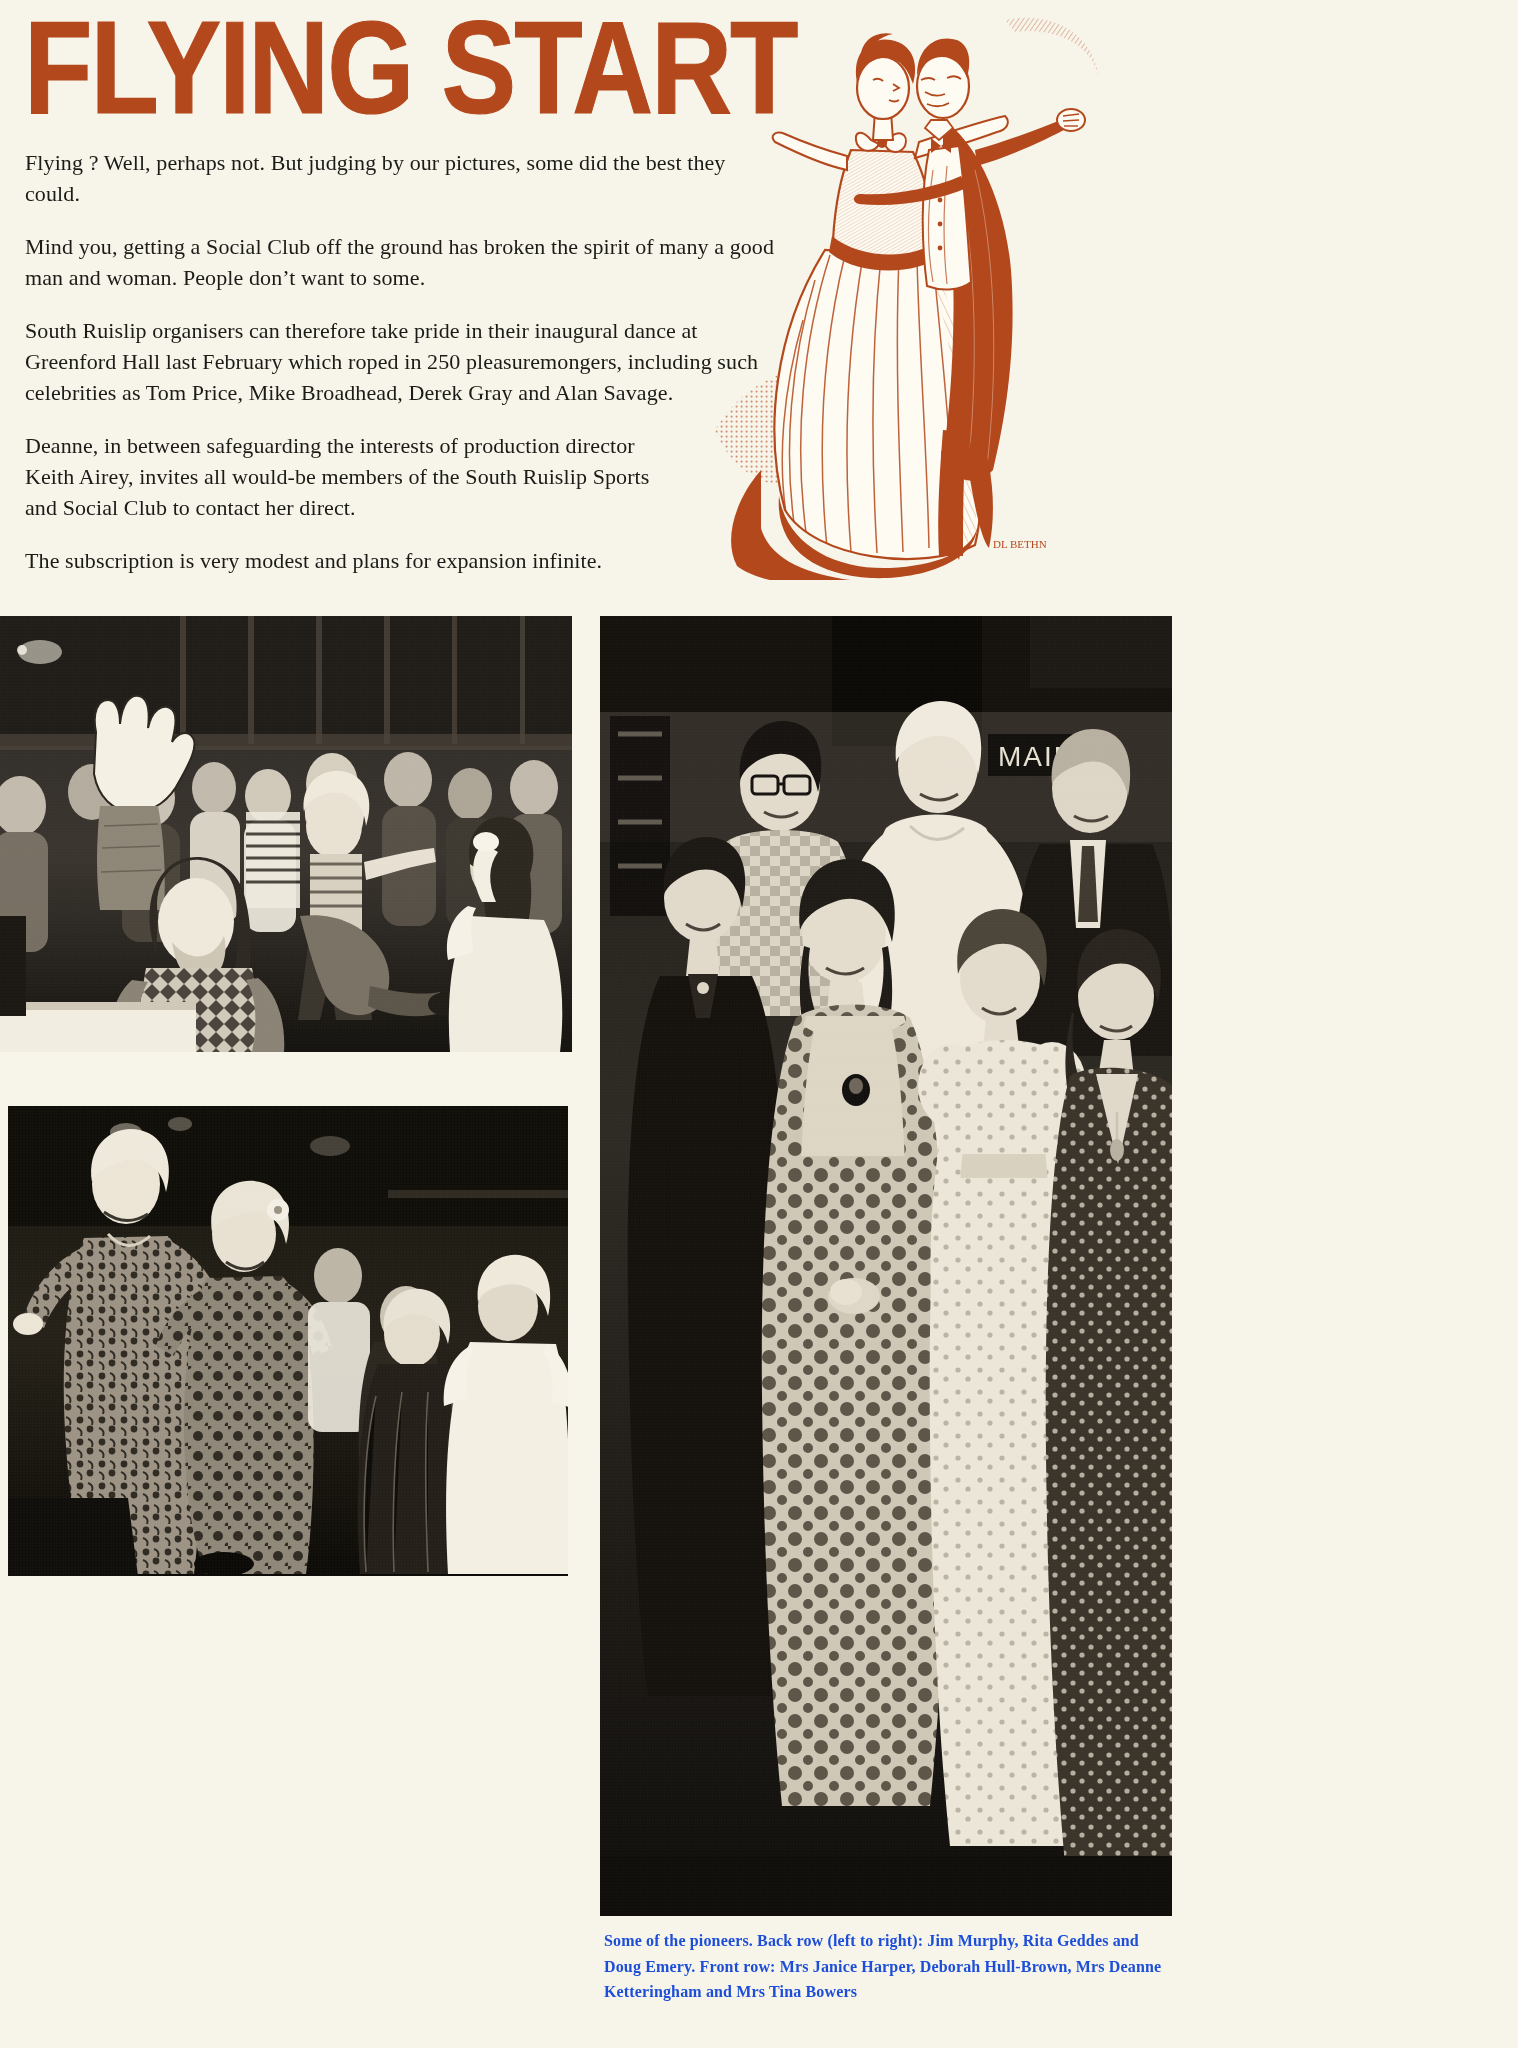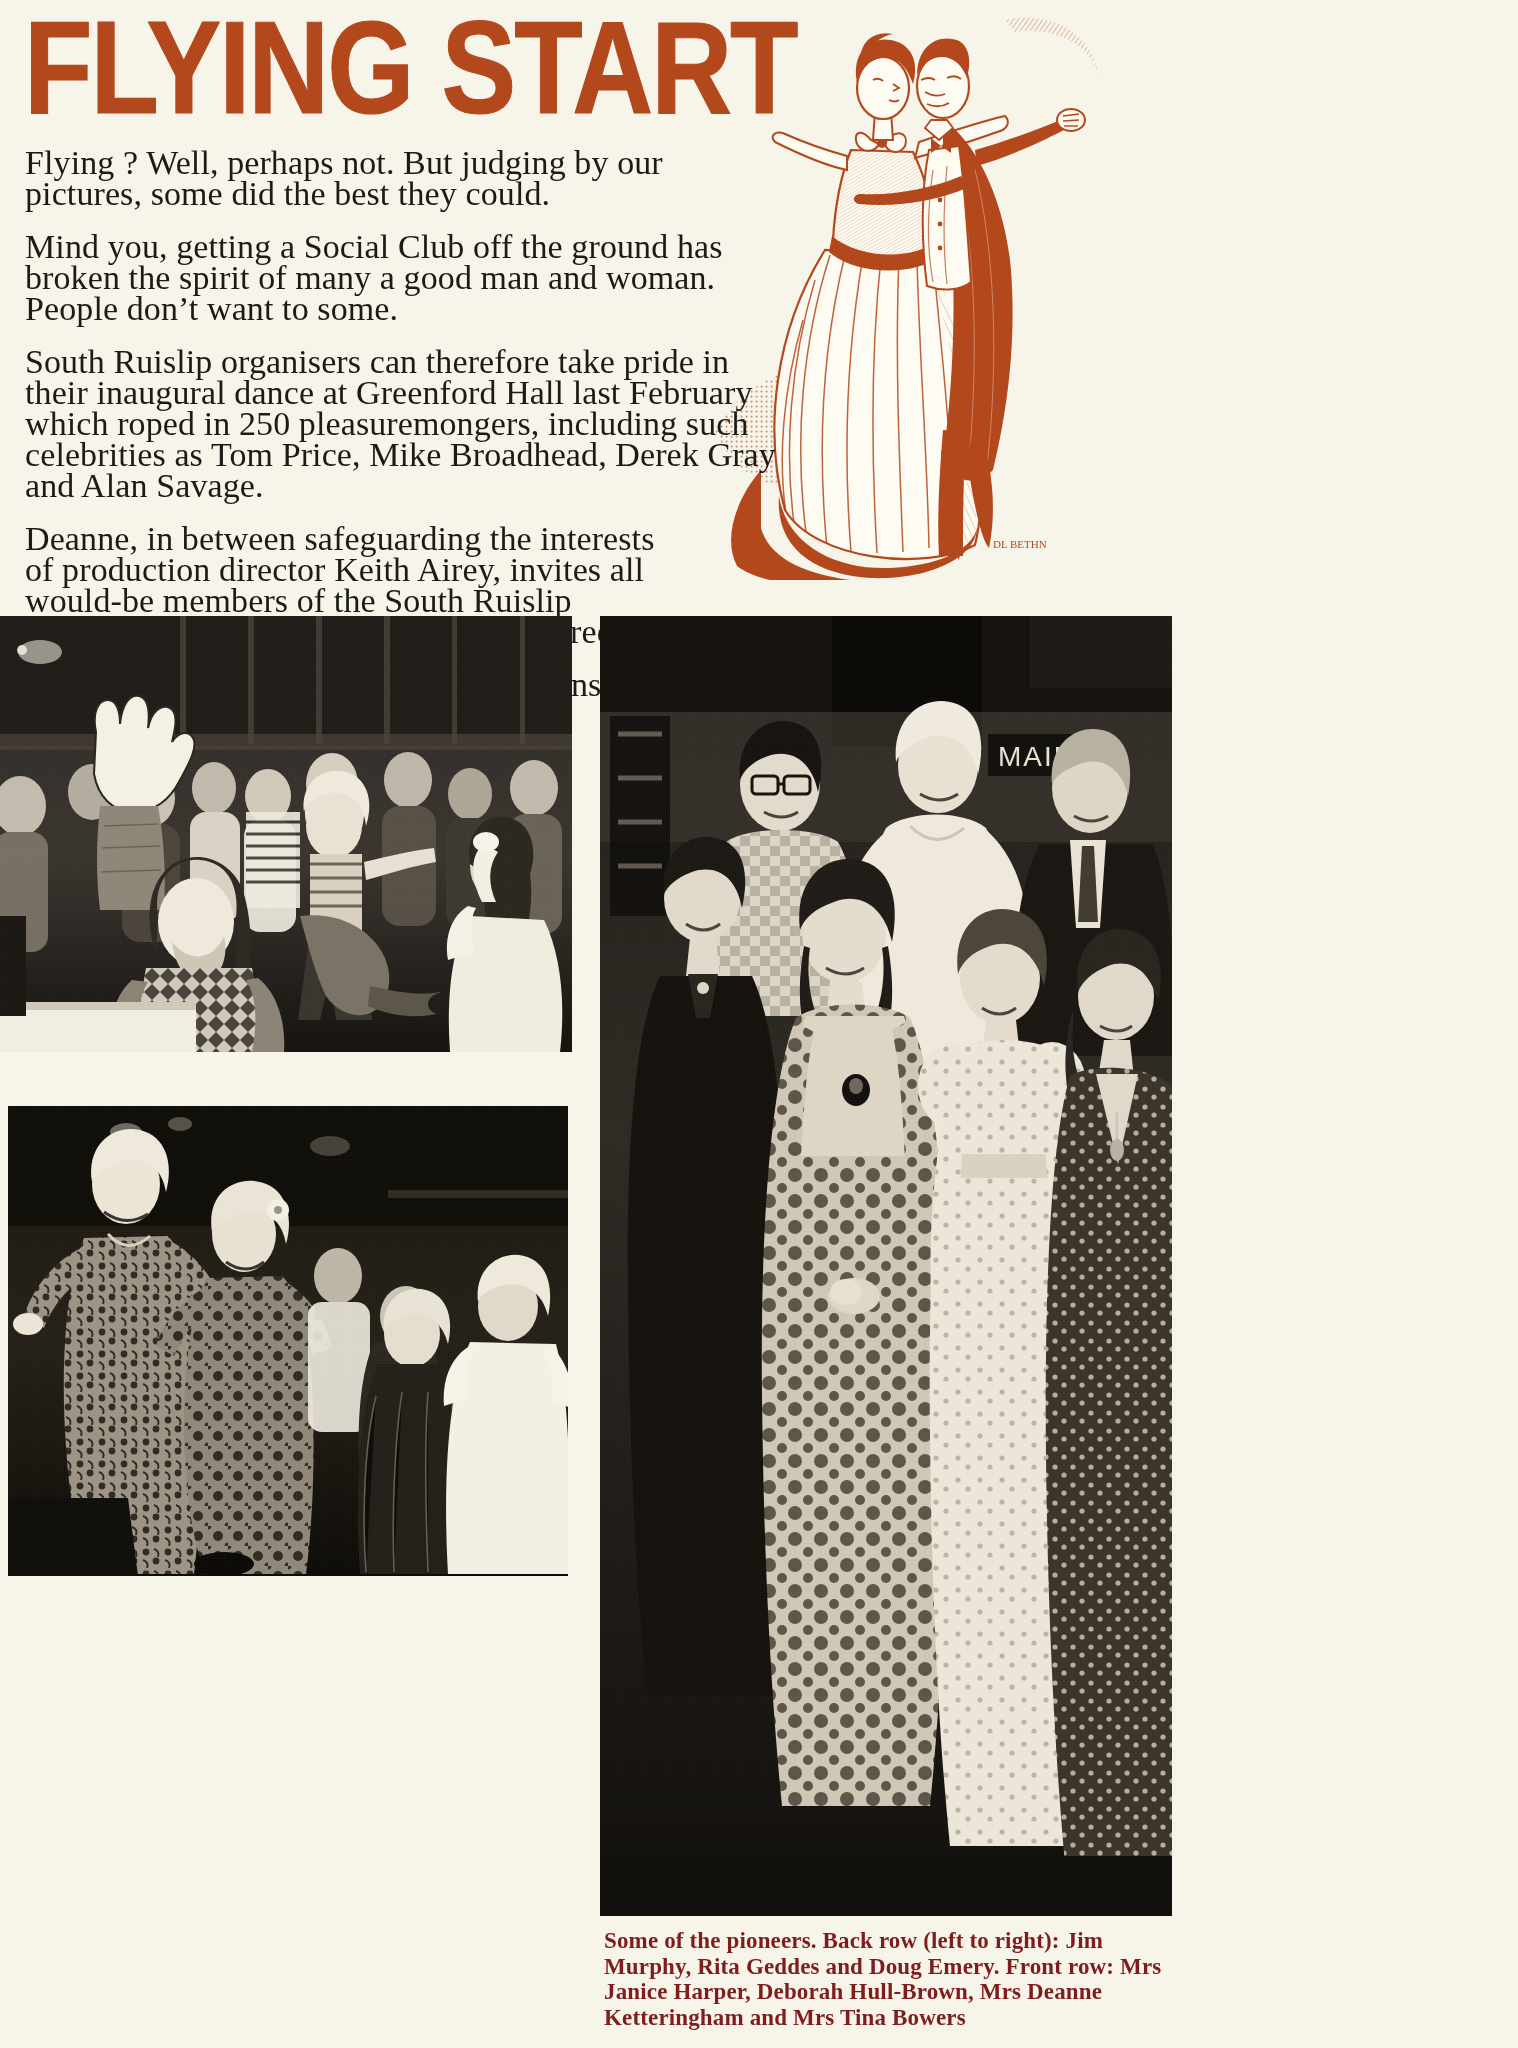--- a/index.html
+++ b/index.html
@@ -27,21 +27,21 @@
     -webkit-text-stroke:1px #b4481d;
   }
 
   
   .article{
     position:absolute;left:25px;top:147px;
     width:755px;
   }
   .article p{
     margin:0 0 22px 0;
-    font-size:34px;
+    font-size:22px;
     line-height:31px;
     color:#1b1b18;
     font-family:"Liberation Serif", serif;
     letter-spacing:.1px;
   }
   .article p.narrow{width:640px;}
   .article p.mid{width:690px;}
 
   
   .illus{
@@ -60,23 +60,23 @@
   .photo svg, .photo canvas{display:block;}
   #photo-dance-top{left:0px;top:616px;width:572px;height:436px;}
   #photo-dance-bottom{left:8px;top:1106px;width:560px;height:470px;}
   #photo-group{left:600px;top:616px;width:572px;height:1300px;}
 
   
   .caption{
     position:absolute;left:604px;top:1928px;width:575px;
     font-family:"Liberation Serif", serif;
     font-weight:700;
-    font-size:23px;
+    font-size:16px;
     line-height:25.5px;
-    color:#7f1d1d;
+    color:#1d4ed8;
     letter-spacing:.15px;
   }
 </style>
 </head>
 <body>
 
 <div class="page">
 
   <div class="headline">FLYING START</div>
 

